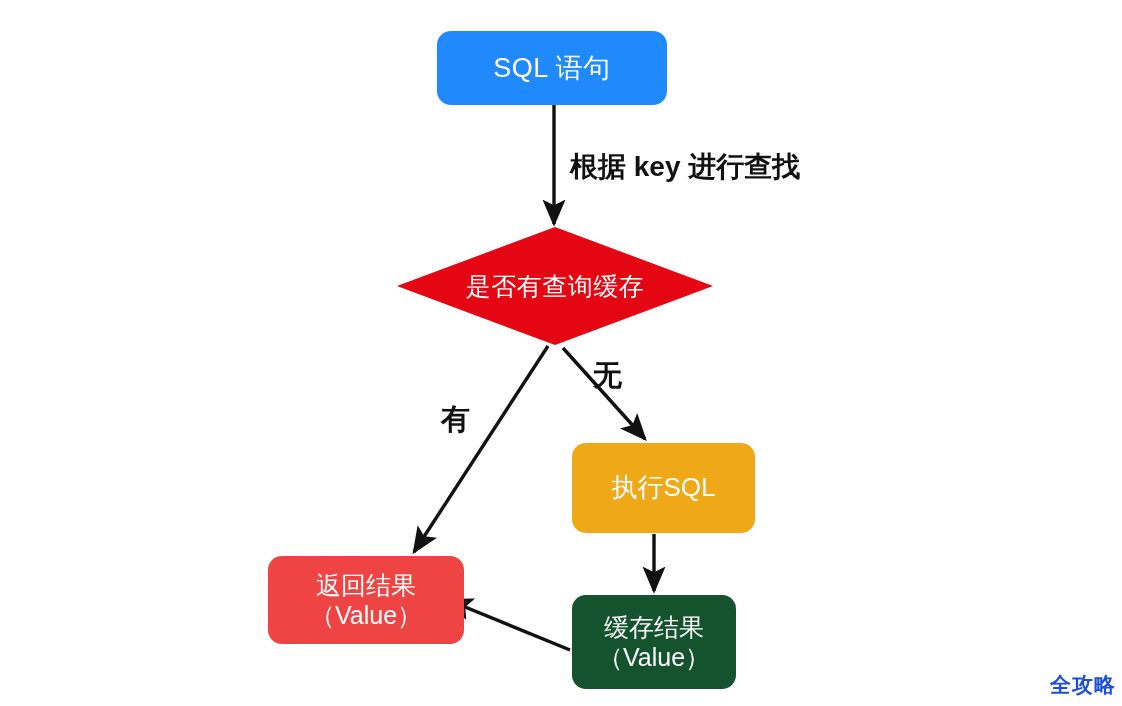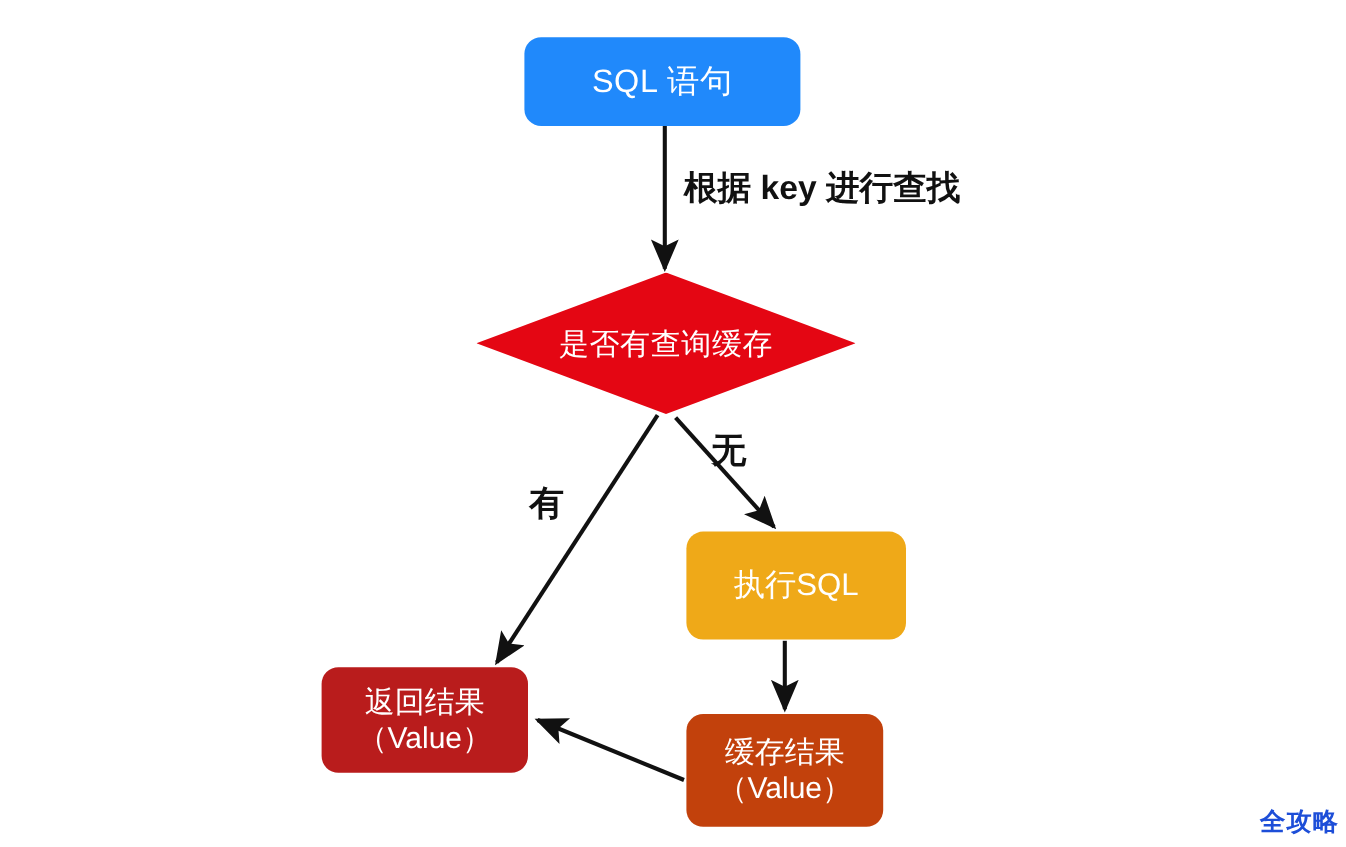--- a/index.html
+++ b/index.html
@@ -44,31 +44,31 @@
     left: 572px;
     top: 443px;
     width: 183px;
     height: 90px;
     background: #efa918;
     font-size: 26px;
   }
   #node-return {
     left: 268px;
     top: 556px;
-    width: 172px;
+    width: 196px;
     height: 88px;
-    background: #b91c1c;
+    background: #ef4444;
     font-size: 25px;
   }
   #node-cache {
     left: 572px;
     top: 595px;
     width: 164px;
     height: 94px;
-    background: #c2410c;
+    background: #14532d;
     font-size: 25px;
   }
   #node-decision-wrap {
     position: absolute;
     left: 397px;
     top: 227px;
     width: 316px;
     height: 118px;
   }
   #node-decision-shape {
@@ -89,21 +89,21 @@
     text-align: center;
   }
   .edge-label {
     position: absolute;
     color: #111111;
     font-weight: bold;
     white-space: nowrap;
   }
   #label-key {
     left: 570px;
-    top: 138px;
+    top: 148px;
     font-size: 28px;
   }
   #label-yes {
     left: 441px;
     top: 400px;
     font-size: 29px;
   }
   #label-no {
     left: 593px;
     top: 356px;

